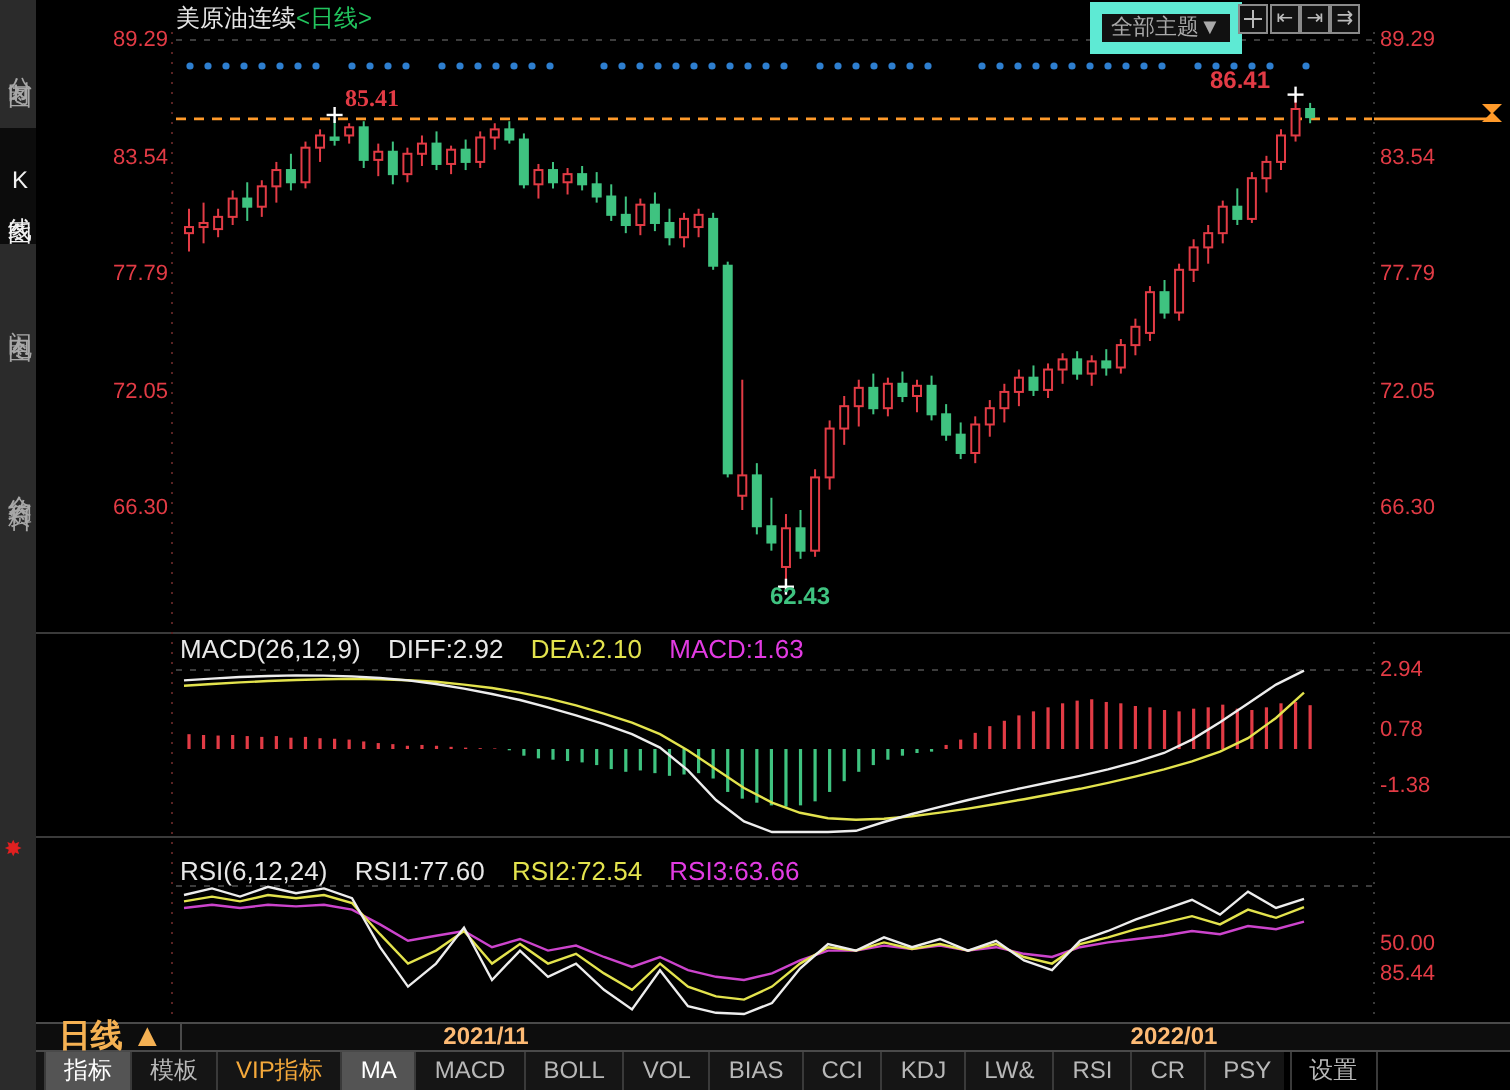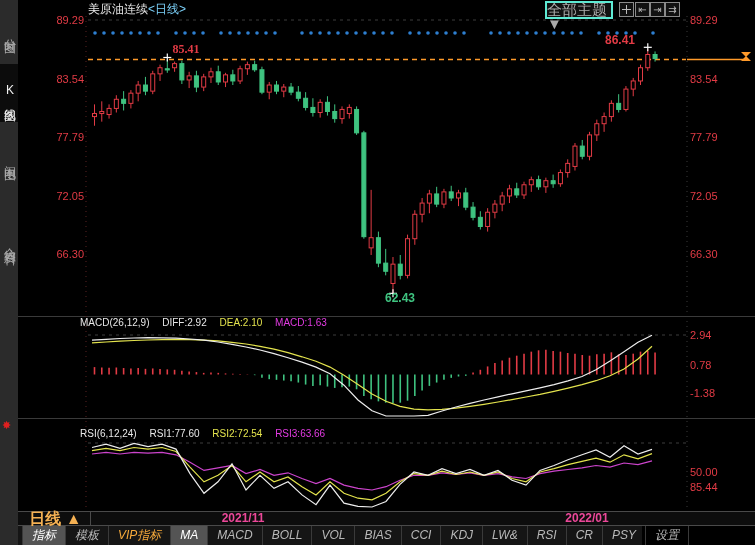--- a/index.html
+++ b/index.html
@@ -7,50 +7,50 @@
        font-family:"Liberation Sans",sans-serif;-webkit-font-smoothing:antialiased;}
   .abs{position:absolute;}
   
   #sidebar{left:0;top:0;width:18px;height:545px;background:#2b2b2b;}
   .side-tab{position:absolute;left:0;width:18px;writing-mode:vertical-rl;text-orientation:upright;
             font-size:12px;color:#a8a8a8;letter-spacing:2px;text-align:center;cursor:pointer;}
   .side-tab.active{background:#0c0c0c;color:#f2f2f2;}
   #alert-ic{left:2px;top:420px;color:#e02020;font-size:11px;line-height:11px;}
   
   .title-main{left:88px;top:1px;font-size:12px;color:#e8e8e8;}
-  .title-tag{color:#7dd3fc;}
-  #theme-btn{left:545px;top:1px;width:64px;height:14px;border:2px solid #5eead4;color:#aaa;
-             font-size:15px;line-height:14px;text-align:left;cursor:pointer;background:#111;}
+  .title-tag{color:#22c55e;}
+  #theme-btn{left:545px;top:1px;width:64px;height:14px;border:6px solid #5eead4;color:#aaa;
+             font-size:11px;line-height:14px;text-align:center;cursor:pointer;background:#111;}
   .hdr-ic{top:2px;width:13px;height:13px;border:1px solid #8a8a8a;color:#bbb;background:#111;
           font-size:10px;line-height:13px;text-align:center;cursor:pointer;}
   
   .xh{position:relative;}
   .xh:before,.xh:after{content:"";position:absolute;background:#bbb;}
   .xh:before{left:6px;top:2px;width:1px;height:9px;}
   .xh:after{left:2px;top:6px;width:9px;height:1px;}
   
   .axlab{position:absolute;font-size:11px;color:#e23b45;}
   .axlab.l{left:36px;width:48px;text-align:right;}
   .axlab.r{left:690px;width:55px;text-align:left;}
   
   .pricelab{position:absolute;font-size:12px;font-weight:bold;color:#e23b45;text-align:center;width:44px;}
   .lowlab{color:#3fc380;}
   
-  .indrow{position:absolute;left:80px;font-size:10px;color:#ddd;white-space:nowrap;}
+  .indrow{position:absolute;left:90px;font-size:13px;color:#ddd;white-space:nowrap;}
   .indrow .w{color:#e8e8e8;} .indrow .y{color:#e3e34d;} .indrow .m{color:#e23be2;}
   .indrow span{margin-right:10px;}
   
   #xrow{left:18px;top:511px;width:737px;height:15px;background:#0d0d0d;
         border-top:1px solid #4a4a4a;border-bottom:1px solid #4a4a4a;box-sizing:border-box;}
   #period-box{left:21px;top:511px;width:69px;height:15px;border-right:1px solid #4a4a4a;
               color:#f5b153;font-size:16px;font-weight:bold;line-height:15px;text-align:center;cursor:pointer;}
-  .month{position:absolute;top:511px;width:80px;font-size:12px;font-weight:bold;color:#ec4899;
+  .month{position:absolute;top:511px;width:80px;font-size:12px;font-weight:bold;color:#fdba74;
          line-height:15px;text-align:center;}
   
-  #toolbar{left:18px;top:526px;width:624px;height:19px;background:#151515;display:flex;align-items:center;font-style:italic;}
+  #toolbar{left:18px;top:526px;width:624px;height:19px;background:#151515;display:flex;align-items:center;}
   .tb-item{font-size:12px;line-height:19px;color:#b8b8b8;padding:0 9px;border-right:1px solid #3a3a3a;
            cursor:pointer;white-space:nowrap;}
   .tb-item:first-child{border-left:1px solid #3a3a3a;margin-left:4px;}
   .tb-item.active{background:#545454;color:#fff;}
   .tb-item.vip{color:#f5a93b;}
   
   #pl-marker{left:741px;top:52px;width:0;height:0;}
   #pl-marker .t1,#pl-marker .t2{position:absolute;width:0;height:0;border-left:5px solid transparent;border-right:5px solid transparent;}
   #pl-marker .t1{top:0;border-top:5px solid #ff9a2a;}
   #pl-marker .t2{top:4px;border-bottom:5px solid #ff9a2a;}

